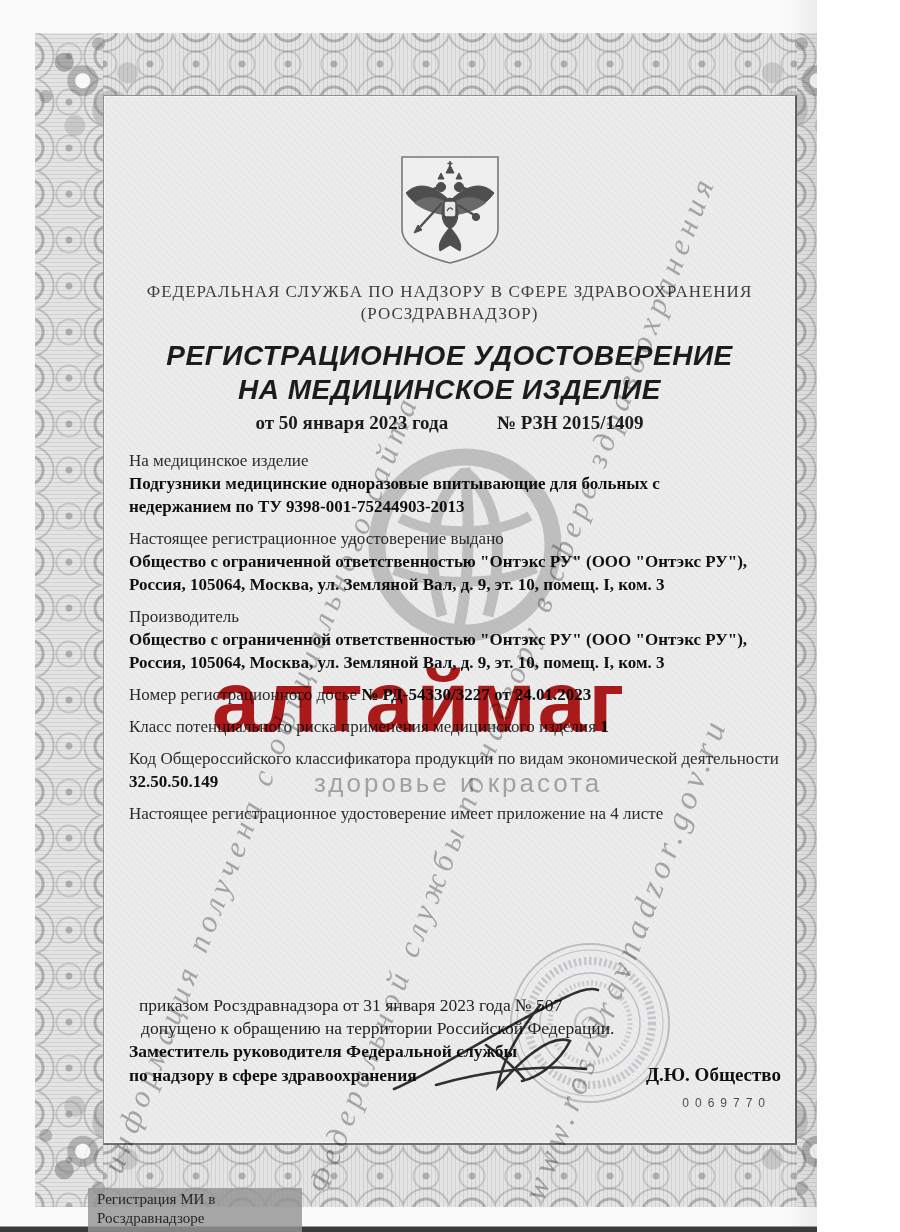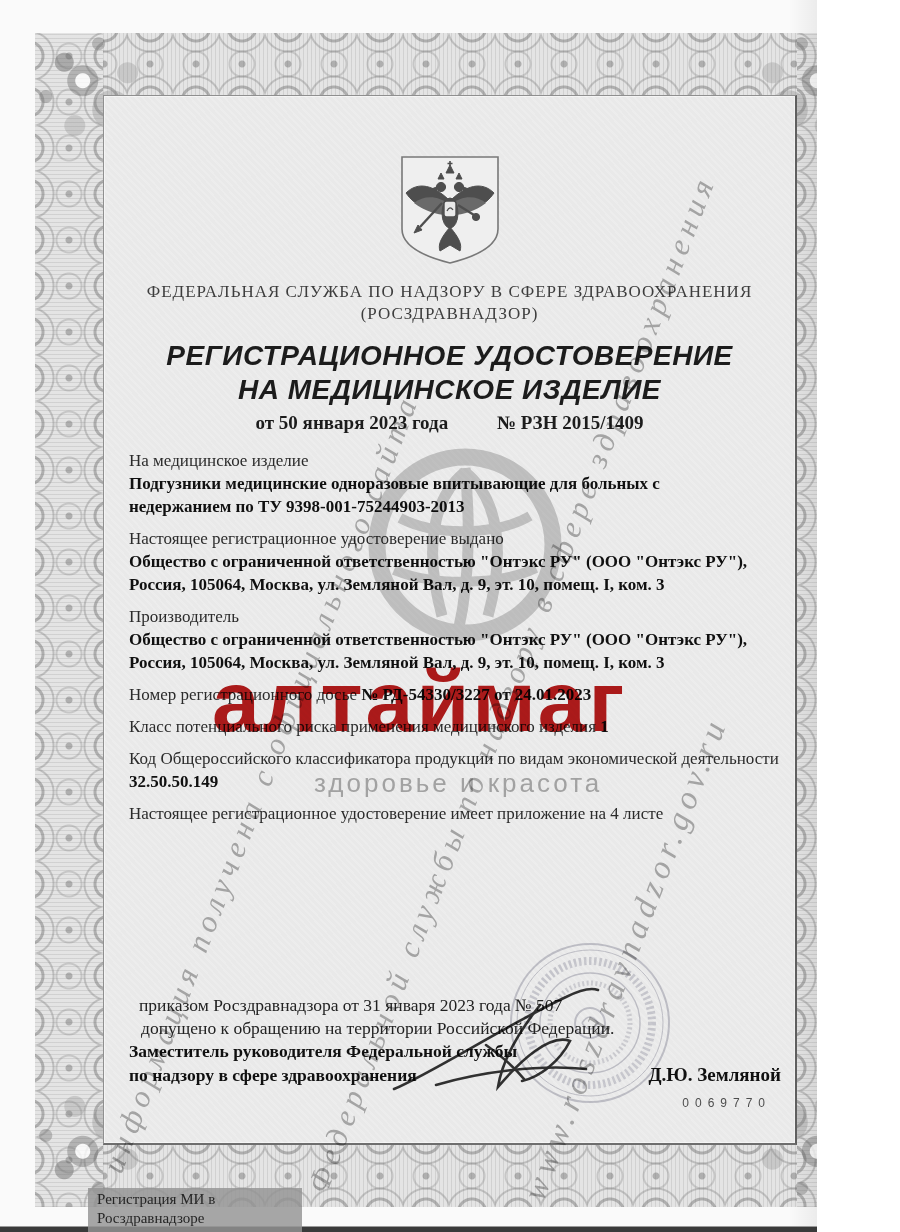--- a/index.html
+++ b/index.html
@@ -184,21 +184,21 @@
         <span class="f-label">Настоящее регистрационное удостоверение имеет приложение на 4 листе</span>
       </p>
     </div>
 
     <div class="bottom-block">
       <div class="order-1">приказом Росздравнадзора от 31 января 2023 года № 507</div>
       <div class="order-2">допущено к обращению на территории Российской Федерации.</div>
       <div class="signer-title">Заместитель руководителя Федеральной службы</div>
       <div class="signer-row">
         <span class="signer-title">по надзору в сфере здравоохранения</span>
-        <span class="signer-name">Д.Ю. Земляной</span>
+        <span class="signer-name">Д.Ю. Общество</span>
       </div>
     </div>
 
     <div class="serial">0069770</div>
   </div>
 
   <div class="wm-layer">
 
     <svg class="wm-logo" style="left:362px; top:440px; opacity:.55" width="206" height="216" viewBox="0 0 206 216">
       <g fill="none" stroke="#a7a7a7">

